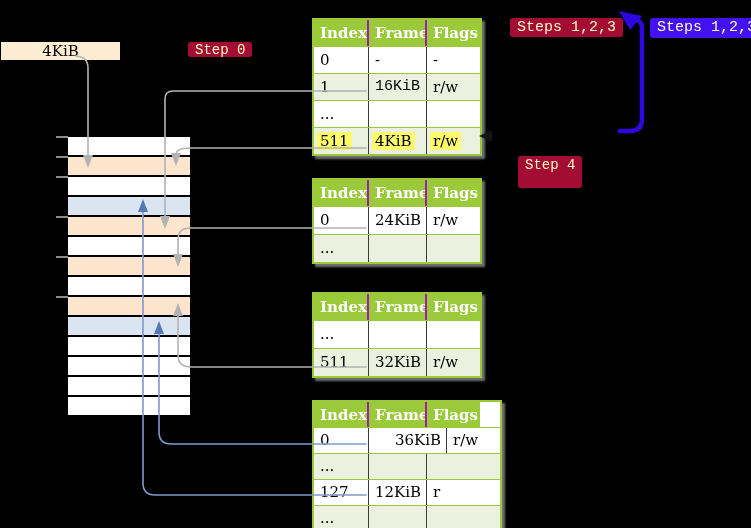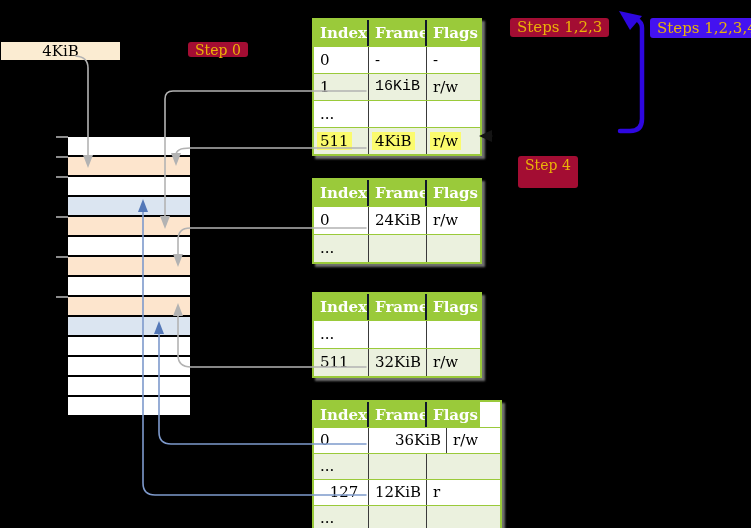--- a/index.html
+++ b/index.html
@@ -7,39 +7,39 @@
     position:relative;width:751px;height:528px;background:#000;overflow:hidden;
     font-family:"DejaVu Serif", serif;
   }
   
   .frame-box{
     position:absolute;left:1px;top:42px;width:119px;height:18px;
     background:#fbecd2;color:#000;font-size:15px;line-height:18px;text-align:center;
   }
   
   .badge{
-    position:absolute;color:#eab308;border-radius:3px;white-space:nowrap;
-    font-size:14px;padding:0 7px;
+    position:absolute;color:#fef9c3;border-radius:3px;white-space:nowrap;
+    font-size:14px;padding:0 7px;font-family:Liberation Mono, monospace;
   }
   #badge-step0      {left:188px;top:42px;height:15px;line-height:17px;background:#a30d33;}
   #badge-steps123   {left:510px;top:18px;height:19px;line-height:19px;background:#a30d33;font-size:15px;}
   #badge-steps1234  {left:650px;top:18px;height:20px;line-height:20px;background:#4412f0;font-size:15px;}
   #badge-step4      {left:518px;top:156px;height:32px;line-height:18px;background:#a30d33;}
   
   #memory-column{position:absolute;left:68px;top:137px;width:122px;height:280px;}
   .mem-row{position:absolute;left:0;width:122px;height:18px;}
   .mem-tick{position:absolute;width:12px;height:2px;background:#8c8c8c;left:56px;}
   
   .ptable{
     position:absolute;border:2px solid #9aca3a;background:#fff;
     box-shadow:3px 3px 2px rgba(150,150,150,0.75);
   }
   .thead{display:flex;}
   .thead .tcell{
-    background:#9aca3a;color:#fff;font-weight:bold;border-right:2px solid #0f172a;
+    background:#9aca3a;color:#fff;font-weight:bold;border-right:2px solid #a21caf;
   }
   .trow{display:flex;border-top:1px solid #9aca3a;}
   .trow:first-of-type{border-top:1px solid #fff;}
   .tcell{
     box-sizing:border-box;font-size:15px;color:#000;padding:2px 0 0 6px;
     border-right:1px solid #3a3a3a;overflow:hidden;white-space:nowrap;
   }
   .tcell:last-child{border-right:none;}
   .hl{background:#fbfb6d;padding:0 3px;margin-left:-3px;}
   
@@ -151,21 +151,21 @@
           <div class="tcell" style="width: 55px; line-height: 21px;">0</div>
           <div class="tcell" style="width: 58px; line-height: 21px; margin-left: 20px;">36KiB</div>
           <div class="tcell" style="width: 53px; line-height: 21px;">r/w</div>
         </div>
         <div class="trow" style="height: 25px; background: rgb(235, 241, 222);">
           <div class="tcell" style="width: 55px; line-height: 21px;">...</div>
           <div class="tcell" style="width: 58px; line-height: 21px;"></div>
           <div class="tcell" style="width: 53px; line-height: 21px;"></div>
         </div>
         <div class="trow" style="height: 25px; background: rgb(255, 255, 255);">
-          <div class="tcell" style="width: 55px; line-height: 21px; text-align: center;">127</div>
+          <div class="tcell" style="width: 55px; line-height: 21px;">127</div>
           <div class="tcell" style="width: 58px; line-height: 21px;">12KiB</div>
           <div class="tcell" style="width: 53px; line-height: 21px;">r</div>
         </div>
         <div class="trow" style="height: 25px; background: rgb(235, 241, 222);">
           <div class="tcell" style="width: 55px; line-height: 21px;">...</div>
           <div class="tcell" style="width: 58px; line-height: 21px;"></div>
           <div class="tcell" style="width: 53px; line-height: 21px;"></div>
         </div>
       </div>
     </div>

